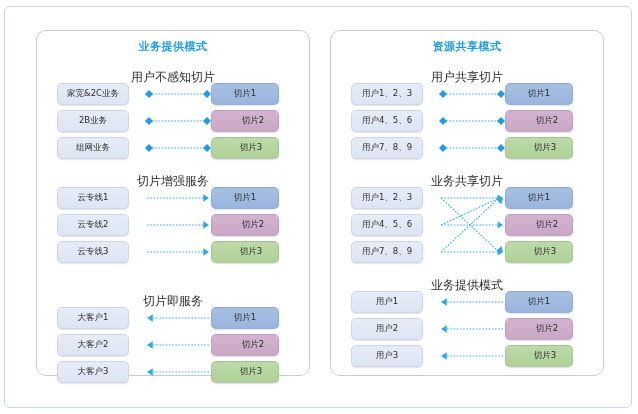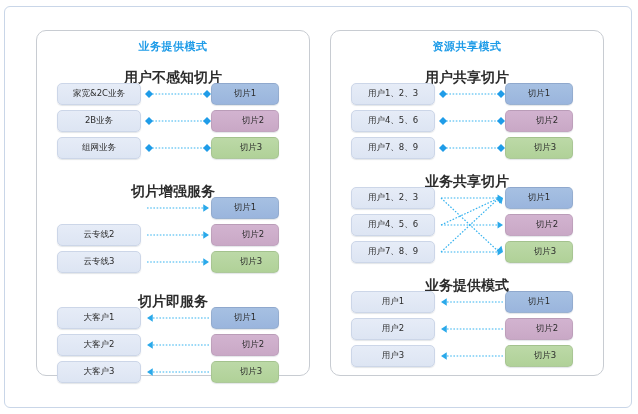--- a/index.html
+++ b/index.html
@@ -29,31 +29,31 @@
   .panel-title{
     position:absolute;top:8px;left:0;width:100%;
     text-align:center;
     font-size:11px;font-weight:bold;color:#1f9ce8;
     letter-spacing:.5px;
   }
 
   .group{position:absolute;left:0;width:100%;height:94px;}
   .group-label{
     position:absolute;top:0;left:0;width:100%;
-    text-align:center;font-size:14px;font-weight:bold;color:#2c2c2c;
+    text-align:center;font-size:12px;font-weight:normal;color:#2c2c2c;
   }
 
   .rows{position:absolute;top:14px;left:0;width:100%;height:80px;}
   .row{position:absolute;left:0;width:100%;height:22px;}
   .row.r0{top:0px;}
   .row.r1{top:27px;}
   .row.r2{top:54px;}
 
   .lbox{
-    position:absolute;left:20px;width:84px;height:22px;
+    position:absolute;left:20px;width:72px;height:22px;
     background:linear-gradient(180deg,#e6ecf7 0%,#dde5f3 100%);
     border:1px solid #ccd6e8;border-radius:5px;
     box-sizing:border-box;
     display:flex;align-items:center;justify-content:center;
     font-size:8.5px;color:#2b2b2b;
     box-shadow:0 1px 1px rgba(140,150,165,.25);
   }
   .rbox{
     position:absolute;left:174px;width:68px;height:22px;
     border:1px solid rgba(0,0,0,.07);border-radius:5px;
@@ -115,24 +115,25 @@
             </div>
             <div class="conn" style="top: 54px;">
               <svg width="66" height="22" viewBox="0 0 66 22">
                 <line x1="4" y1="11" x2="62" y2="11" stroke="#37b3ef" stroke-width="1.2" stroke-dasharray="1.6 1.6" stroke-linecap="butt"></line>
                 <polygon points="4,7 8,11 4,15 0,11" fill="#1f9ce8"></polygon>
                 <polygon points="62,7 66,11 62,15 58,11" fill="#1f9ce8"></polygon>
               </svg>
             </div>
           </div>
         </div>
-        <div class="group" style="top: 142px; margin-top: 10px;">
+        <div class="group" style="top: 142px;">
           <div class="group-label">切片增强服务</div>
           <div class="rows">
             <div class="row r0">
+              <div class="lbox">云专线1</div>
               <div class="rbox c-blue">切片1</div>
             </div>
             <div class="row r1">
               <div class="lbox">云专线2</div>
               <div class="rbox c-pink">切片2</div>
             </div>
             <div class="row r2">
               <div class="lbox">云专线3</div>
               <div class="rbox c-green">切片3</div>
             </div>

